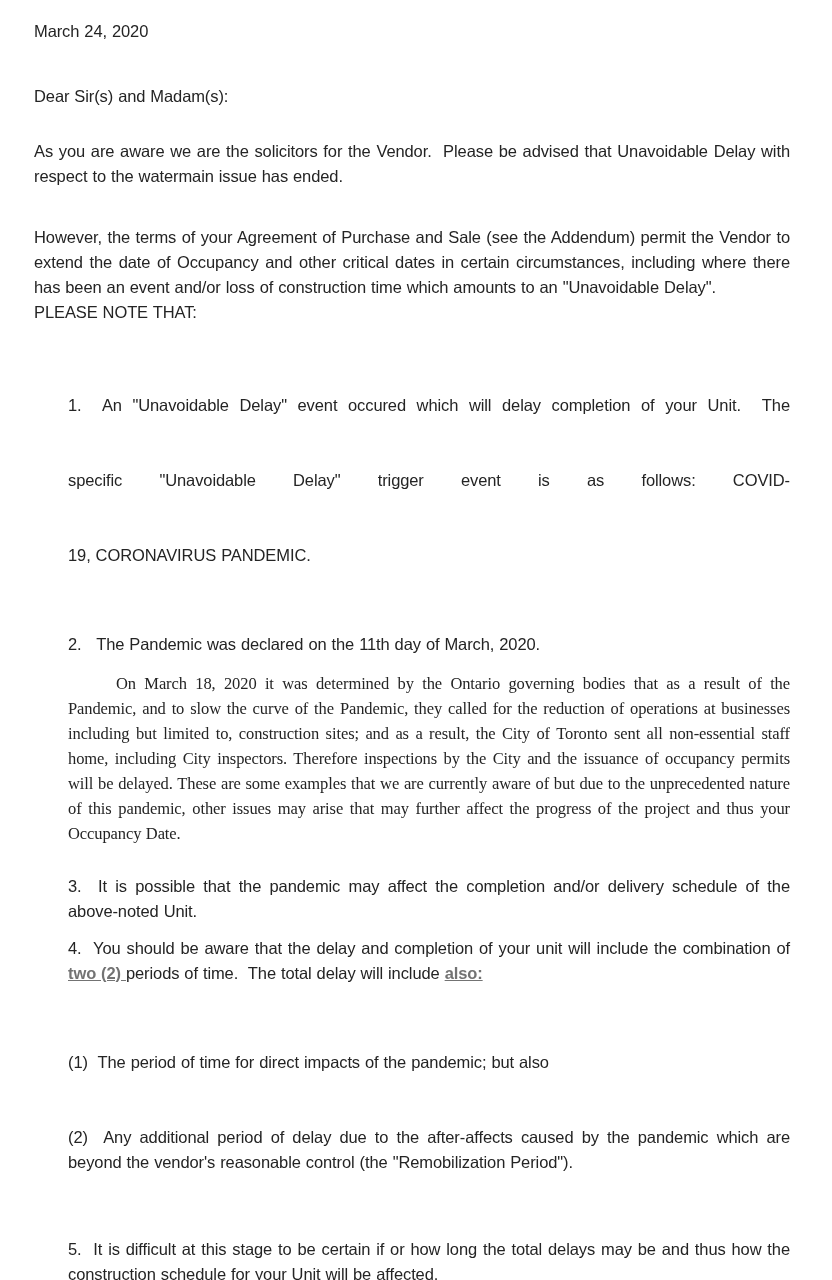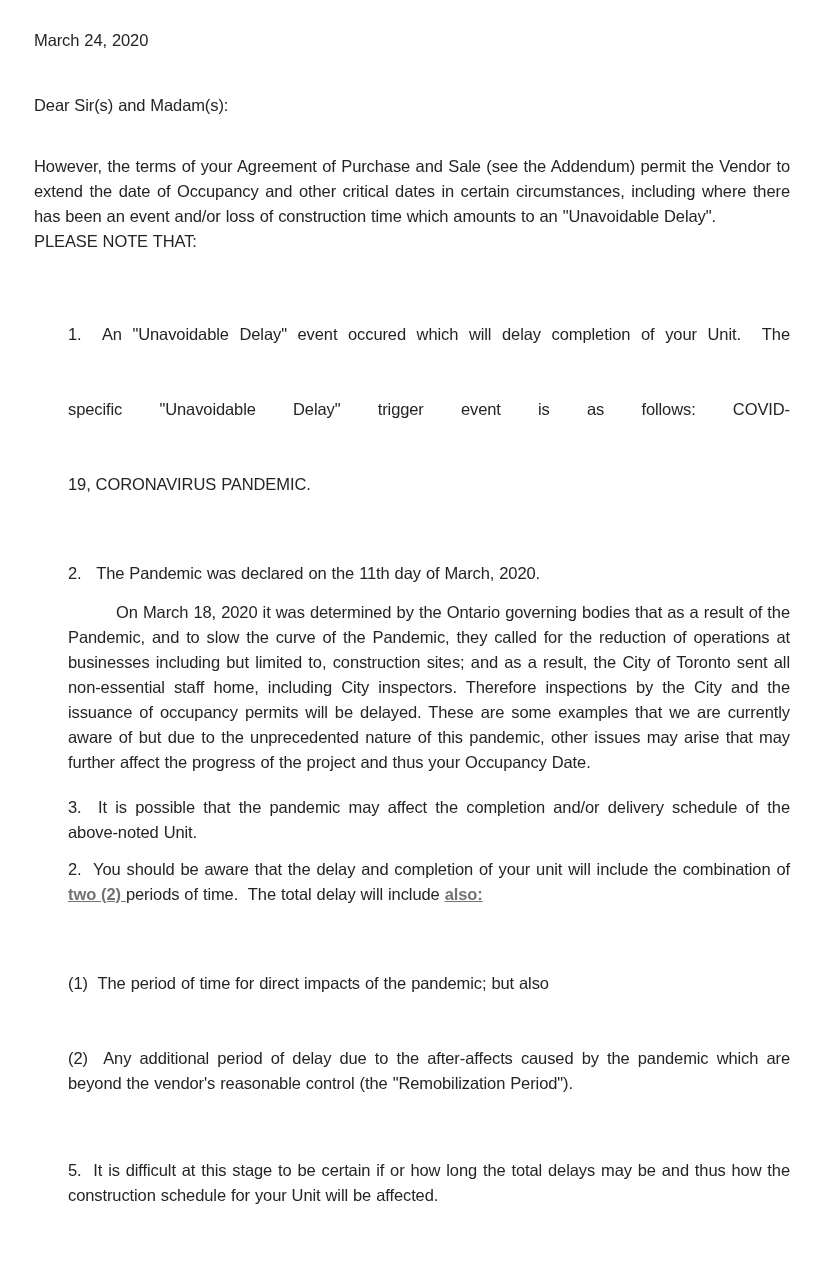--- a/index.html
+++ b/index.html
@@ -11,21 +11,21 @@
     width: 832px;
     height: 1280px;
     overflow: hidden;
     font-family: "Liberation Sans", "DejaVu Sans", sans-serif;
     color: #242424;
   }
   .page {
     box-sizing: border-box;
     width: 832px;
     height: 1280px;
-    padding: 28px 42px 0 34px;
+    padding: 19px 42px 0 34px;
     font-size: 16.5px;
     line-height: 25px;
     letter-spacing: -0.1px;
     word-spacing: 0.5px;
   }
   .para, .line, .heading, .firm {
     margin: 0;
     white-space: pre-wrap;
   }
   .justify { text-align: justify; }
@@ -33,53 +33,54 @@
   .indent { margin-left: 34px; }
   .firstline { text-indent: 48px; }
   .bu { font-weight: bold; text-decoration: underline; color: #737373; }
 
   .mt-salutation { margin-top: 40px; }
   .mt-p1   { margin-top: 30px; }
   .mt-p2   { margin-top: 36px; }
   .mt-note { }
   .mt-i1   { margin-top: 18px; }
   .mt-i2   { margin-top: 14px; }
-  .mt-m18  { margin-top: 14px; }
-  .mt-i3   { margin-top: 20px; }
+  .mt-m18  { margin-top: 14px; font-family: Liberation Serif, serif; }
+  .mt-i3   { margin-top: 28px; }
   .mt-i4   { margin-top: 12px; }
   .mt-sub  { margin-top: 14px; }
   .mt-i5   { margin-top: 12px; }
 </style>
 </head>
 <body>
 
 <div class="page">
 
   <p class="line">March 24, 2020</p>
 
   <p class="line mt-salutation">Dear Sir(s) and Madam(s):</p>
 
+  <p class="para justify mt-p1">As you are aware we are the solicitors for the Vendor.  Please be advised that Unavoidable Delay with respect to the watermain issue has ended.</p>
 
   <p class="para justify mt-p2">However, the terms of your Agreement of Purchase and Sale (see the Addendum) permit the Vendor to extend the date of Occupancy and other critical dates in certain circumstances, including where there has been an event and/or loss of construction time which amounts to an "Unavoidable Delay".</p>
 
   <p class="heading mt-note">PLEASE NOTE THAT:</p>
 
   <div class="para indent mt-i1">
     <div class="fj">1.  An "Unavoidable Delay" event occured which will delay completion of your Unit.  The</div>
     <div class="fj">specific "Unavoidable Delay" trigger event is as follows: COVID-</div>
     <div>19, CORONAVIRUS PANDEMIC.</div>
   </div>
 
   <p class="para indent mt-i2">2.   The Pandemic was declared on the 11th day of March, 2020.</p>
 
   <p class="para indent justify firstline mt-m18">On March 18, 2020 it was determined by the Ontario governing bodies that as a result of the Pandemic, and to slow the curve of the Pandemic, they called for the reduction of operations at businesses including but limited to, construction sites; and as a result, the City of Toronto sent all non-essential staff home, including City inspectors. Therefore inspections by the City and the issuance of occupancy permits will be delayed. These are some examples that we are currently aware of but due to the unprecedented nature of this pandemic, other issues may arise that may further affect the progress of the project and thus your Occupancy Date.</p>
 
   <p class="para indent justify mt-i3">3.  It is possible that the pandemic may affect the completion and/or delivery schedule of the above-noted Unit.</p>
 
-  <p class="para indent justify mt-i4"><span>2.  You should be aware that the delay and completion of your unit will include the combination of </span><span class="bu">two (2) </span><span>periods of time.  The total delay will include </span><span class="bu">also:</span></p>
+  <p class="para indent justify mt-i4"><span>4.  You should be aware that the delay and completion of your unit will include the combination of </span><span class="bu">two (2) </span><span>periods of time.  The total delay will include </span><span class="bu">also:</span></p>
 
   <div class="para indent mt-sub">
     <div>(1)  The period of time for direct impacts of the pandemic; but also</div>
     <div class="justify">(2)  Any additional period of delay due to the after-affects caused by the pandemic which are beyond the vendor's reasonable control (the "Remobilization Period").</div>
   </div>
 
   <p class="para indent justify mt-i5">5.  It is difficult at this stage to be certain if or how long the total delays may be and thus how the construction schedule for your Unit will be affected.</p>
 
 </div>
 

